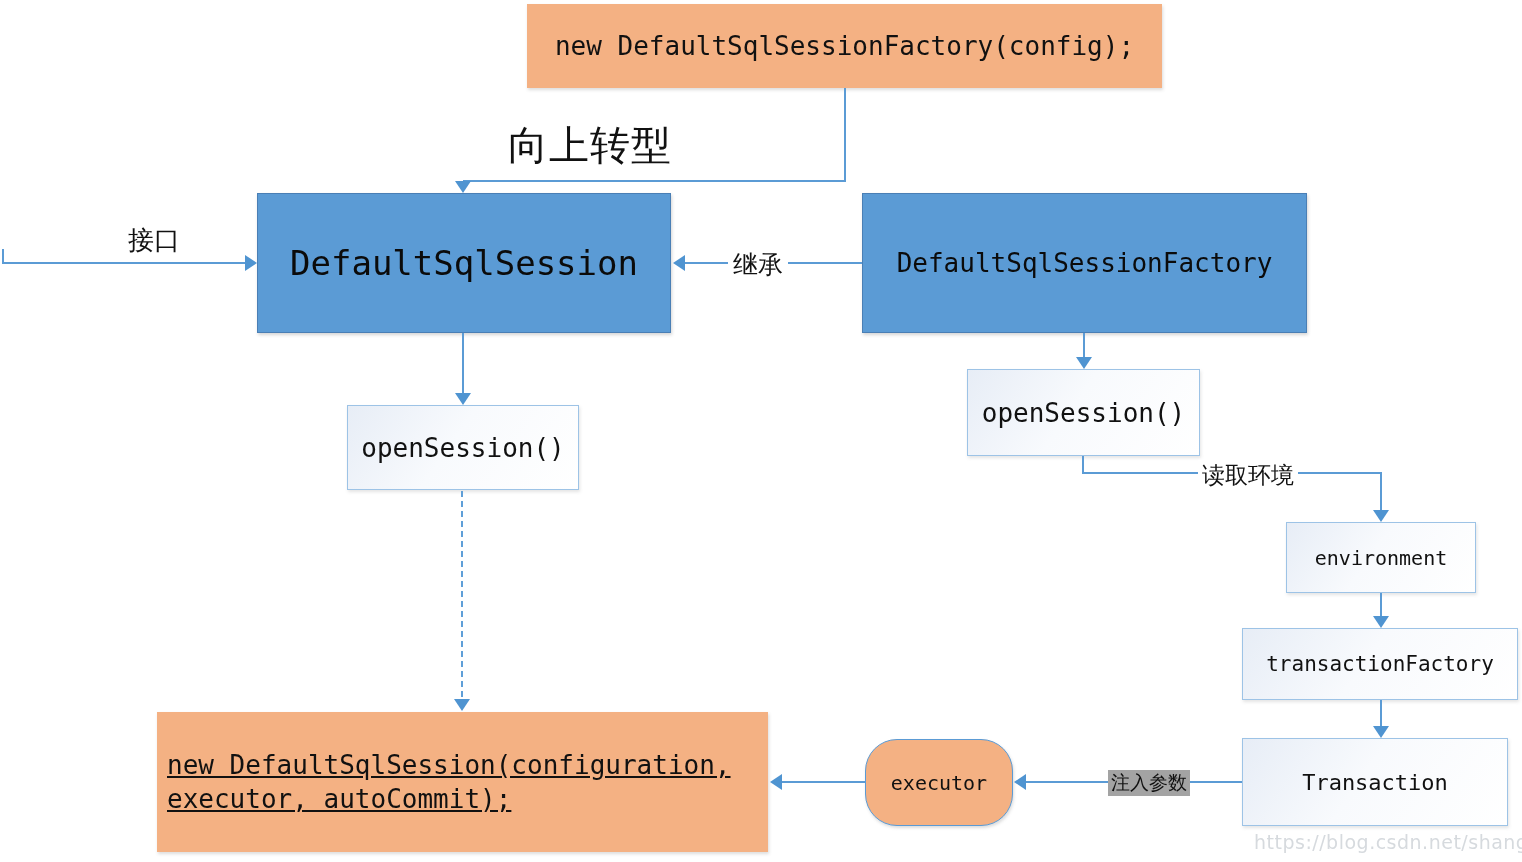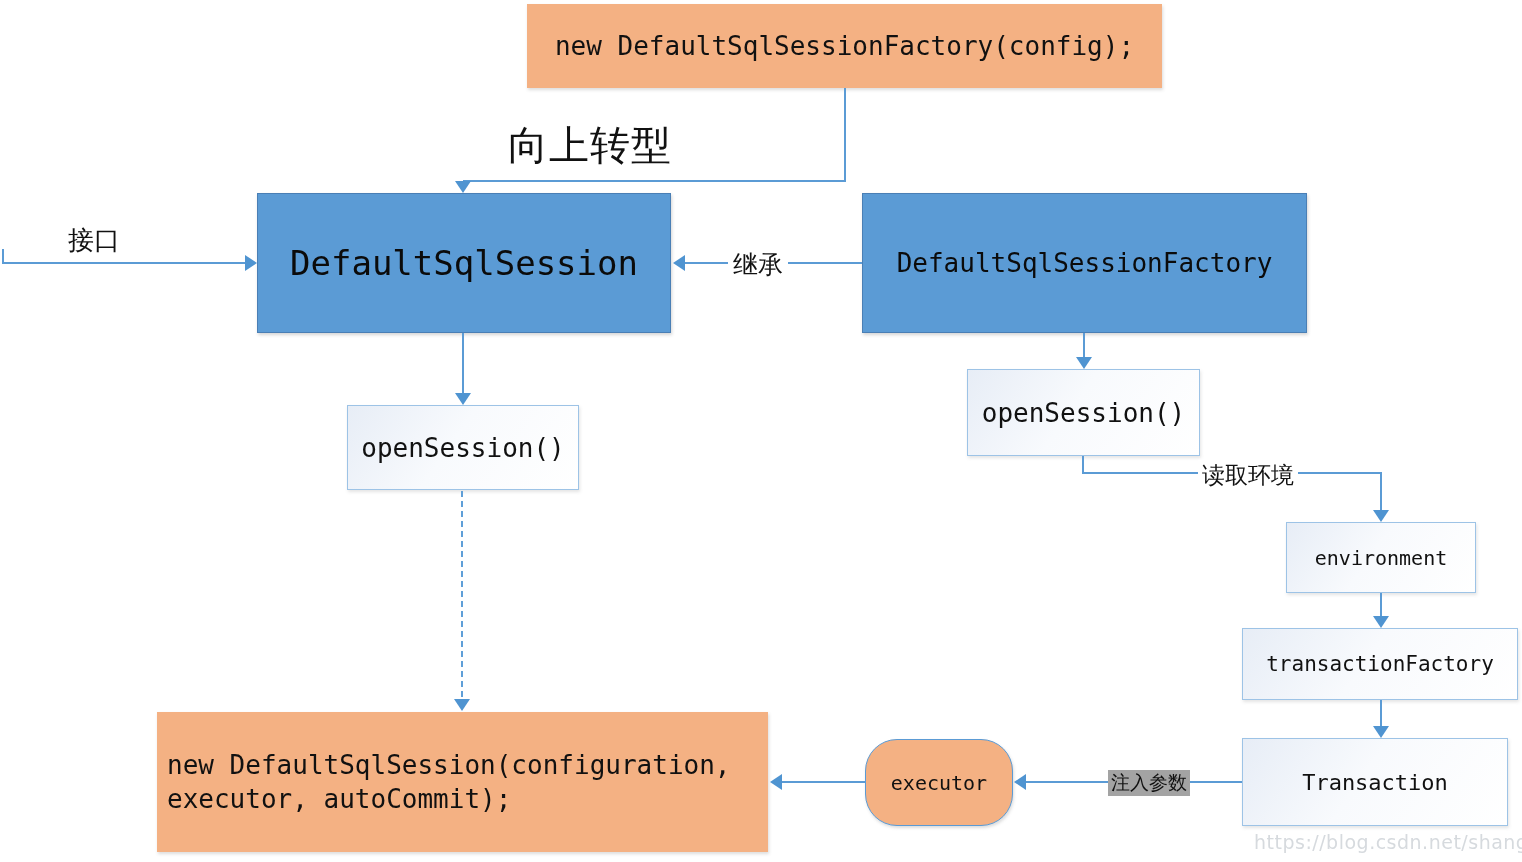--- a/index.html
+++ b/index.html
@@ -20,26 +20,26 @@
   #ssf-box{left:257px;top:193px;width:414px;height:140px;font-size:34px;}
   #dssf-box{left:862px;top:193px;width:445px;height:140px;font-size:26px;}
   #open-session-left{left:347px;top:405px;width:232px;height:85px;font-size:26px;}
   #open-session-right{left:967px;top:369px;width:233px;height:87px;font-size:26px;}
   #environment-box{left:1286px;top:522px;width:190px;height:71px;font-size:20px;}
   #transaction-factory-box{left:1242px;top:628px;width:276px;height:72px;font-size:21px;}
   #transaction-box{left:1242px;top:738px;width:266px;height:88px;font-size:22px;}
   #executor-box{left:865px;top:739px;width:148px;height:87px;font-size:20px;border-radius:32px;}
   #bottom-code-box{left:157px;top:712px;width:611px;height:140px;font-size:26px;
                    flex-direction:column;align-items:flex-start;justify-content:center;
-                   padding-left:10px;line-height:34px;text-align:left;}
+                   padding-left:10px;line-height:34px;text-align:left;text-decoration:underline;}
 
   
   .zh{font-family:"DejaVu Sans","Liberation Sans",sans-serif;color:#111;position:absolute;}
   #upcast-label{left:508px;top:118px;font-size:40px;letter-spacing:1px;}
-  #interface-label{left:68px;top:223px;width:112px;font-size:26px;text-align:left;}
+  #interface-label{left:68px;top:223px;width:112px;font-size:26px;text-align:right;}
   #inherit-label{left:728px;top:248px;font-size:25px;background:#ffffff;padding:0 5px;z-index:3;}
   #read-env-label{left:1198px;top:460px;font-size:23px;background:#ffffff;padding:0 4px;z-index:3;}
   #inject-params-label{left:1108px;top:770px;font-size:19px;background:#a3a3a3;padding:0 3px;z-index:3;}
   #watermark{left:1254px;top:831px;font-size:19px;color:#d6dade;letter-spacing:.5px;}
 
   
   .h-line,.v-line{position:absolute;background:#5B9BD5;z-index:1;}
   .h-line{height:2px;}
   .v-line{width:2px;}
   .v-dashed{position:absolute;width:0;border-left:2px dashed #5f9fd8;z-index:1;}

